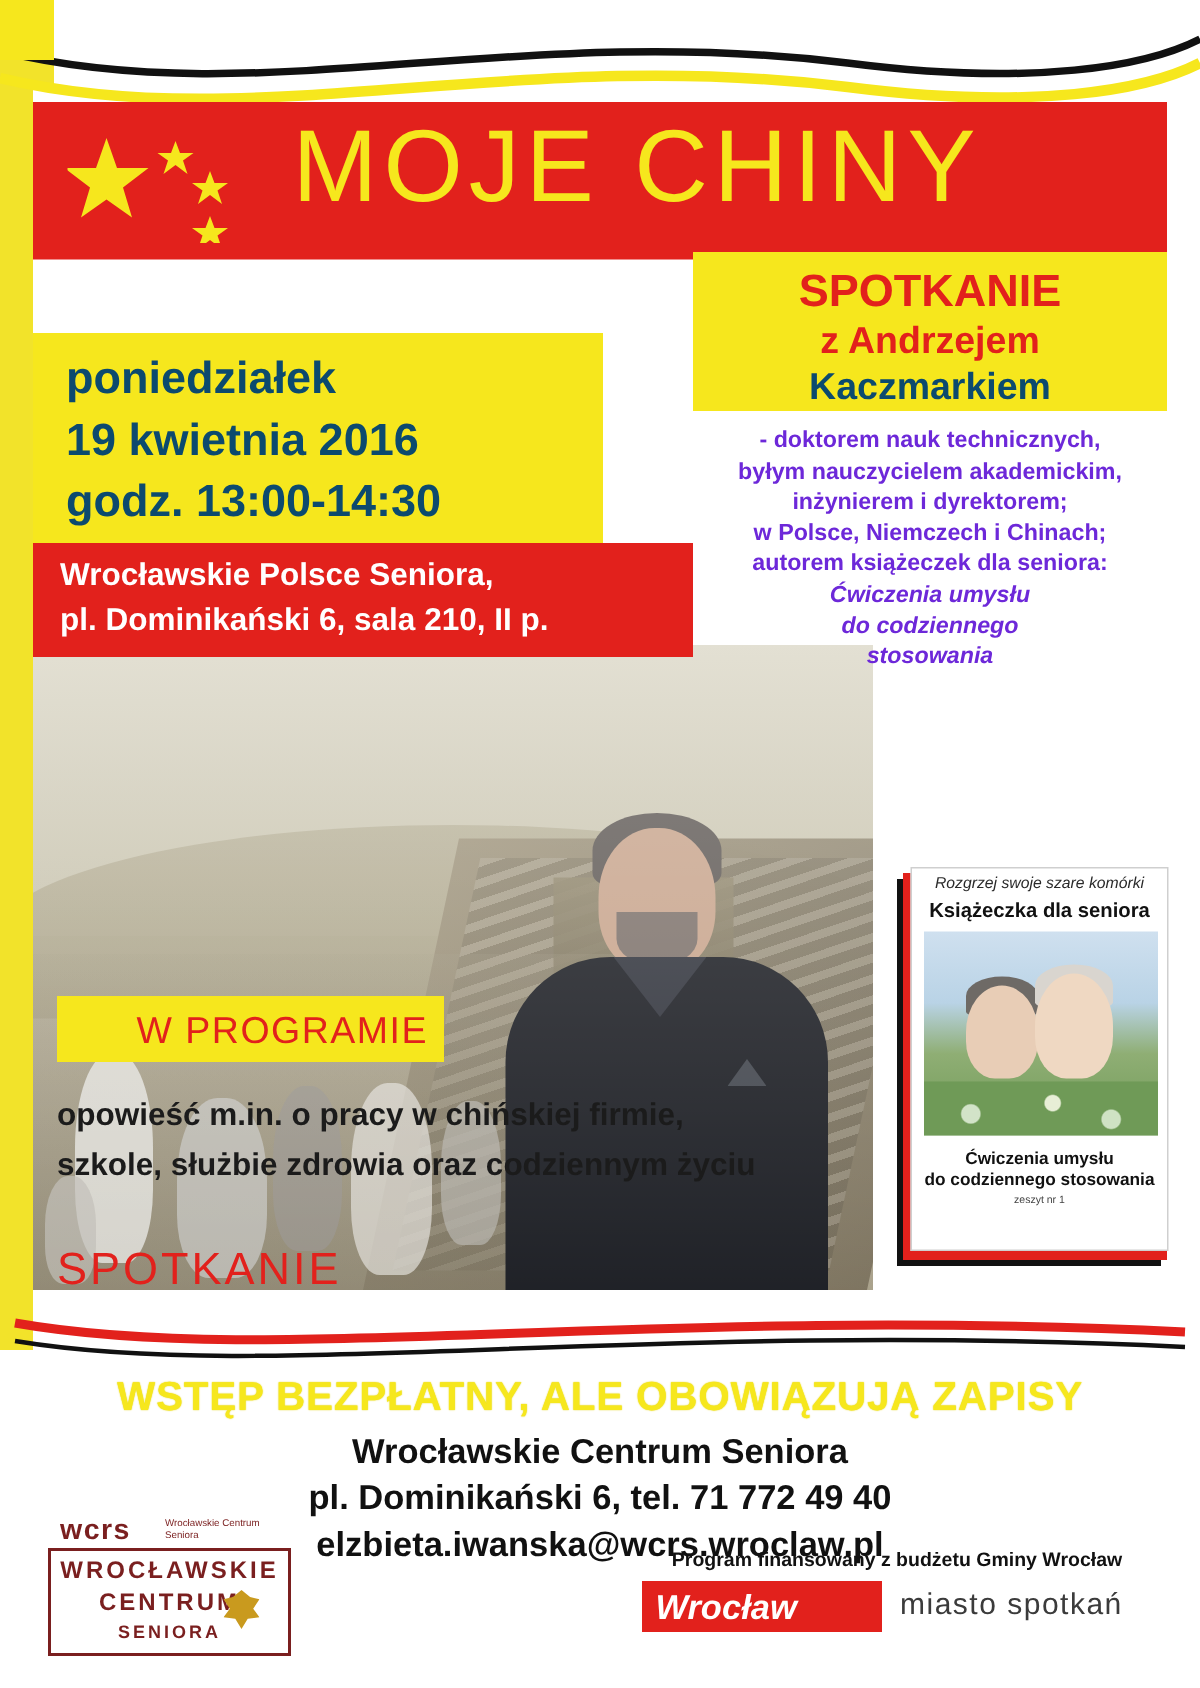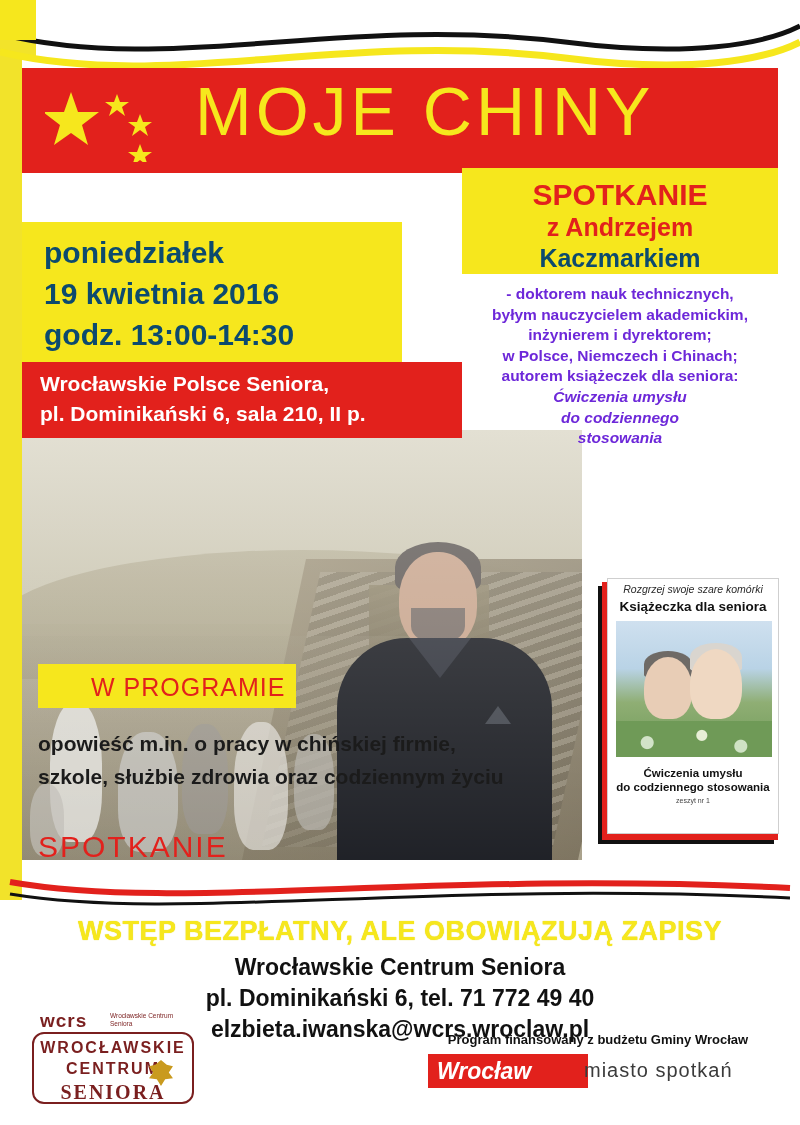--- a/index.html
+++ b/index.html
@@ -289,29 +289,29 @@
   .wcrs .wcrs-top {
     position:absolute; left:14px; top:0px;
     color:#7a1f1f; font-weight:bold; font-size:19px; letter-spacing:1px;
   }
   .wcrs .wcrs-top-sub {
     position:absolute; left:84px; top:2px;
     color:#7a1f1f; font-size:6.5px; line-height:1.25; width:70px;
   }
   .wcrs .frame {
     position:absolute; left:6px; top:22px; width:162px; height:72px;
-    border:2px solid #7a1f1f; border-radius:12px;
+    border:2px solid #7a1f1f; border-radius:0;
   }
   .wcrs .frame .l1, .wcrs .frame .l2, .wcrs .frame .l3 {
     position:absolute; width:100%; text-align:center;
     color:#7a1f1f; font-weight:bold; letter-spacing:2px;
   }
   .wcrs .frame .l1 { top:5px; font-size:16px; }
   .wcrs .frame .l2 { top:26px; font-size:16px; }
-  .wcrs .frame .l3 { top:47px; font-size:20px;font-family:Liberation Serif, serif; }
+  .wcrs .frame .l3 { top:47px; font-size:12px; }
   .wcrs .leaf {
     position:absolute; left:122px; top:50px; width:26px; height:26px;
     background:#c99a1e;
     clip-path: polygon(50% 0%, 72% 18%, 96% 24%, 80% 48%, 96% 70%, 66% 74%, 50% 100%, 34% 74%, 4% 70%, 20% 48%, 4% 24%, 28% 18%);
   }
 
   
   .wroclaw {
     position:absolute; left:424px; top:1050px; width:348px; height:44px;
   }
@@ -321,21 +321,21 @@
   }
   .wroclaw .redbox {
     position:absolute; left:4px; top:4px; width:160px; height:34px;
     background:#e2211c;
   }
   .wroclaw .redbox span {
     position:absolute; left:9px; top:4px;
     color:#ffffff; font-weight:bold; font-size:23px; font-style:italic;
   }
   .wroclaw .miasto {
-    position:absolute; left:160px; top:9px;
+    position:absolute; left:176px; top:9px;
     color:#3b3b3b; font-size:20px; letter-spacing:1px;text-align:right;
   }
 
   
   .swoosh-svg { position:absolute; left:0; top:0; }
 </style>
 </head>
 <body>
 
 <div class="poster">

